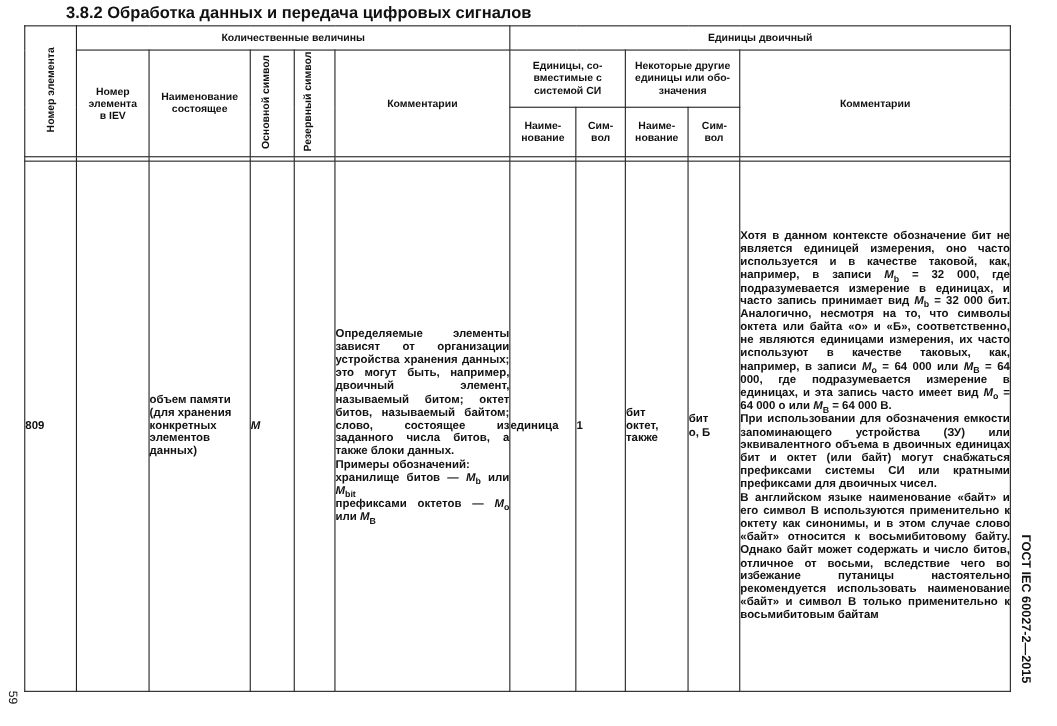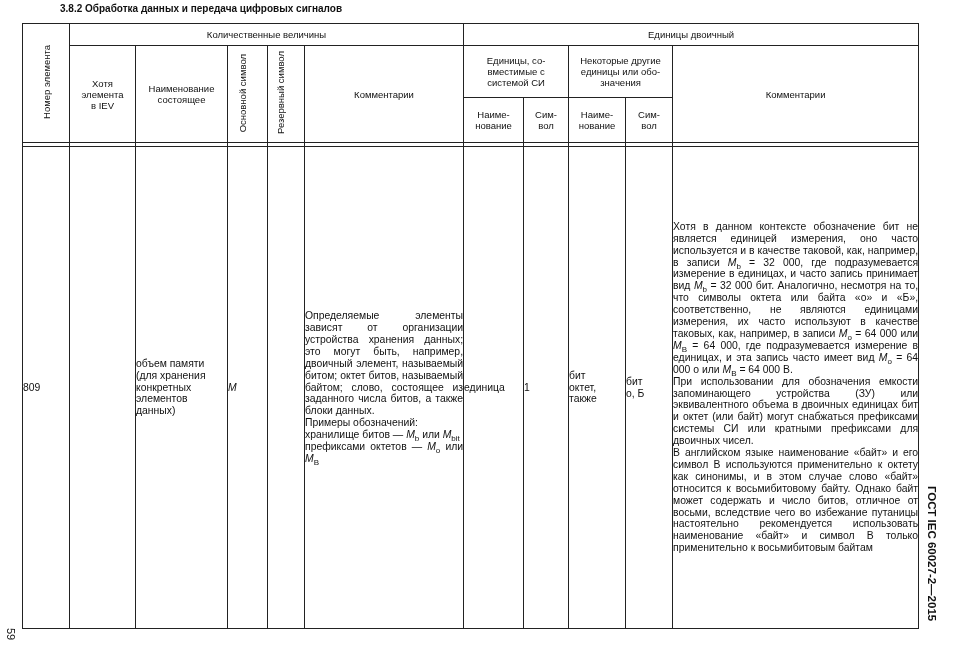--- a/index.html
+++ b/index.html
@@ -1,21 +1,21 @@
 <!DOCTYPE html>
 <html><head>
 <meta charset="utf-8">
 <style>
   html, body { margin:0; padding:0; background:#ffffff; }
   body { width:961px; height:660px; position:relative; overflow:hidden;
          font-family:"Liberation Sans", sans-serif; color:#111; }
-  .title { position:absolute; left:60px; top:3px; font-size:10px; font-weight:bold; letter-spacing:0; }
+  .title { position:absolute; left:60px; top:3px; font-size:15px; font-weight:bold; letter-spacing:0; }
   table.main { position:absolute; left:22px; top:23px; border-collapse:collapse; table-layout:fixed;
                width:896px; }
-  table.main td, table.main th { border:1px solid #222; font-weight:normal; padding:0; vertical-align:middle; }
+  table.main td, table.main th { border:1px solid #222; font-weight:bold; padding:0; vertical-align:middle; }
   th { font-size:9.5px; line-height:11px; text-align:center; }
   .vert { writing-mode:vertical-rl; transform:rotate(180deg); display:inline-block; white-space:nowrap; }
   .vert2 { writing-mode:vertical-rl; transform:rotate(180deg); display:inline-block; text-align:center; line-height:11px;}
   tr.sep td { height:3px; border-left:1px solid #222; border-right:1px solid #222; border-top:1px solid #222; border-bottom:1px solid #222; }
   td.body { vertical-align:top; font-size:10.4px; line-height:11.9px; padding:3px 4px 2px 4px; }
   .just { text-align:justify; }
   .it { font-style:italic; }
   sub { font-size:8px; vertical-align:-3px; line-height:0; }
   .side-title { position:absolute; left:926px; top:486px; writing-mode:vertical-rl; font-size:11.5px; font-weight:bold; white-space:nowrap; }
   .page-num { position:absolute; left:5px; top:628px; writing-mode:vertical-rl; font-size:11px; white-space:nowrap; }
@@ -40,21 +40,21 @@
       <col style="width:47px">
       <col style="width:246px">
   </colgroup>
   <tbody>
       <tr style="height:22px">
     <th rowspan="3"><span class="vert">Номер элемента</span></th>
     <th colspan="5">Количественные величины</th>
     <th colspan="5">Единицы двоичный</th>
   </tr>
   <tr style="height:52px">
-    <th rowspan="2" style="padding:0 8px;">Хотя элемента в IEV</th>
+    <th rowspan="2" style="padding:0 8px;">Номер элемента в IEV</th>
     <th rowspan="2" style="padding:0 10px;">Наименование состоящее</th>
     <th rowspan="2"><span class="vert2" style="width:22px;">Основной символ</span></th>
     <th rowspan="2"><span class="vert2" style="width:22px;">Резервный символ</span></th>
     <th rowspan="2">Комментарии</th>
     <th colspan="2" style="padding:0 14px;">Единицы, со-вместимые с системой СИ</th>
     <th colspan="2" style="padding:0 6px;">Некоторые другие единицы или обо-значения</th>
     <th rowspan="2">Комментарии</th>
   </tr>
   <tr style="height:45px">
     <th style="padding:0 6px;">Наиме-нование</th>

